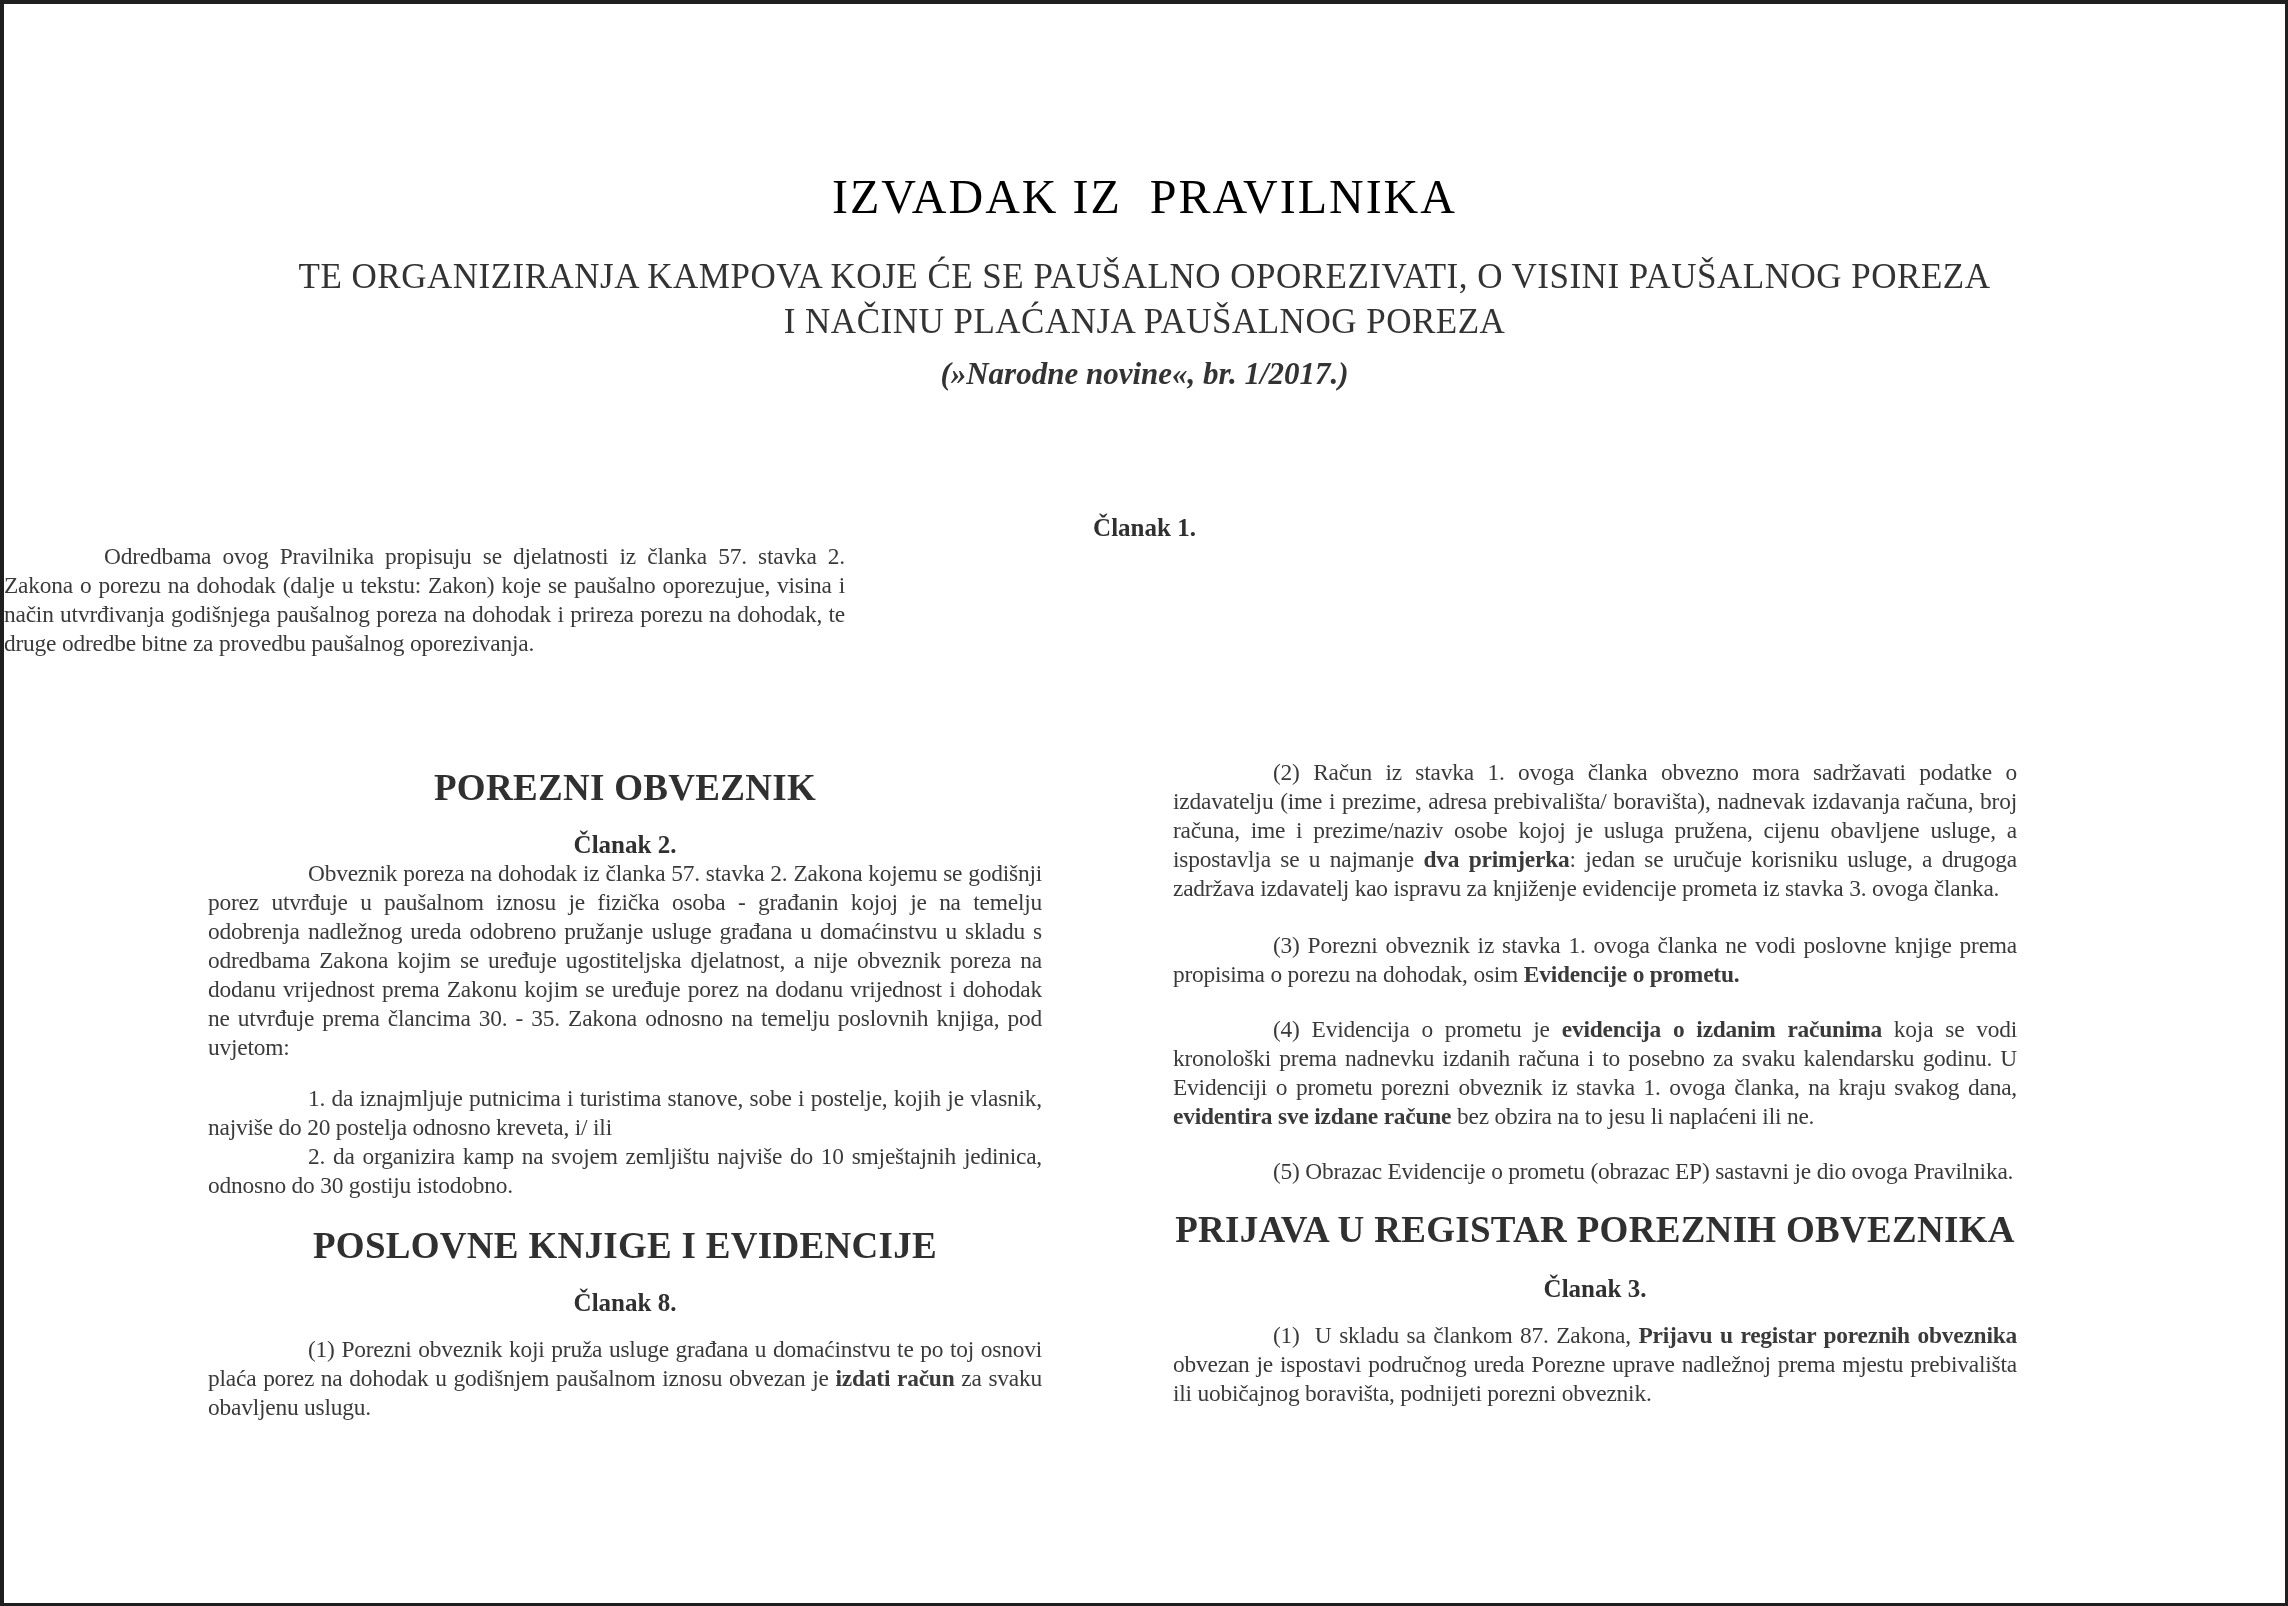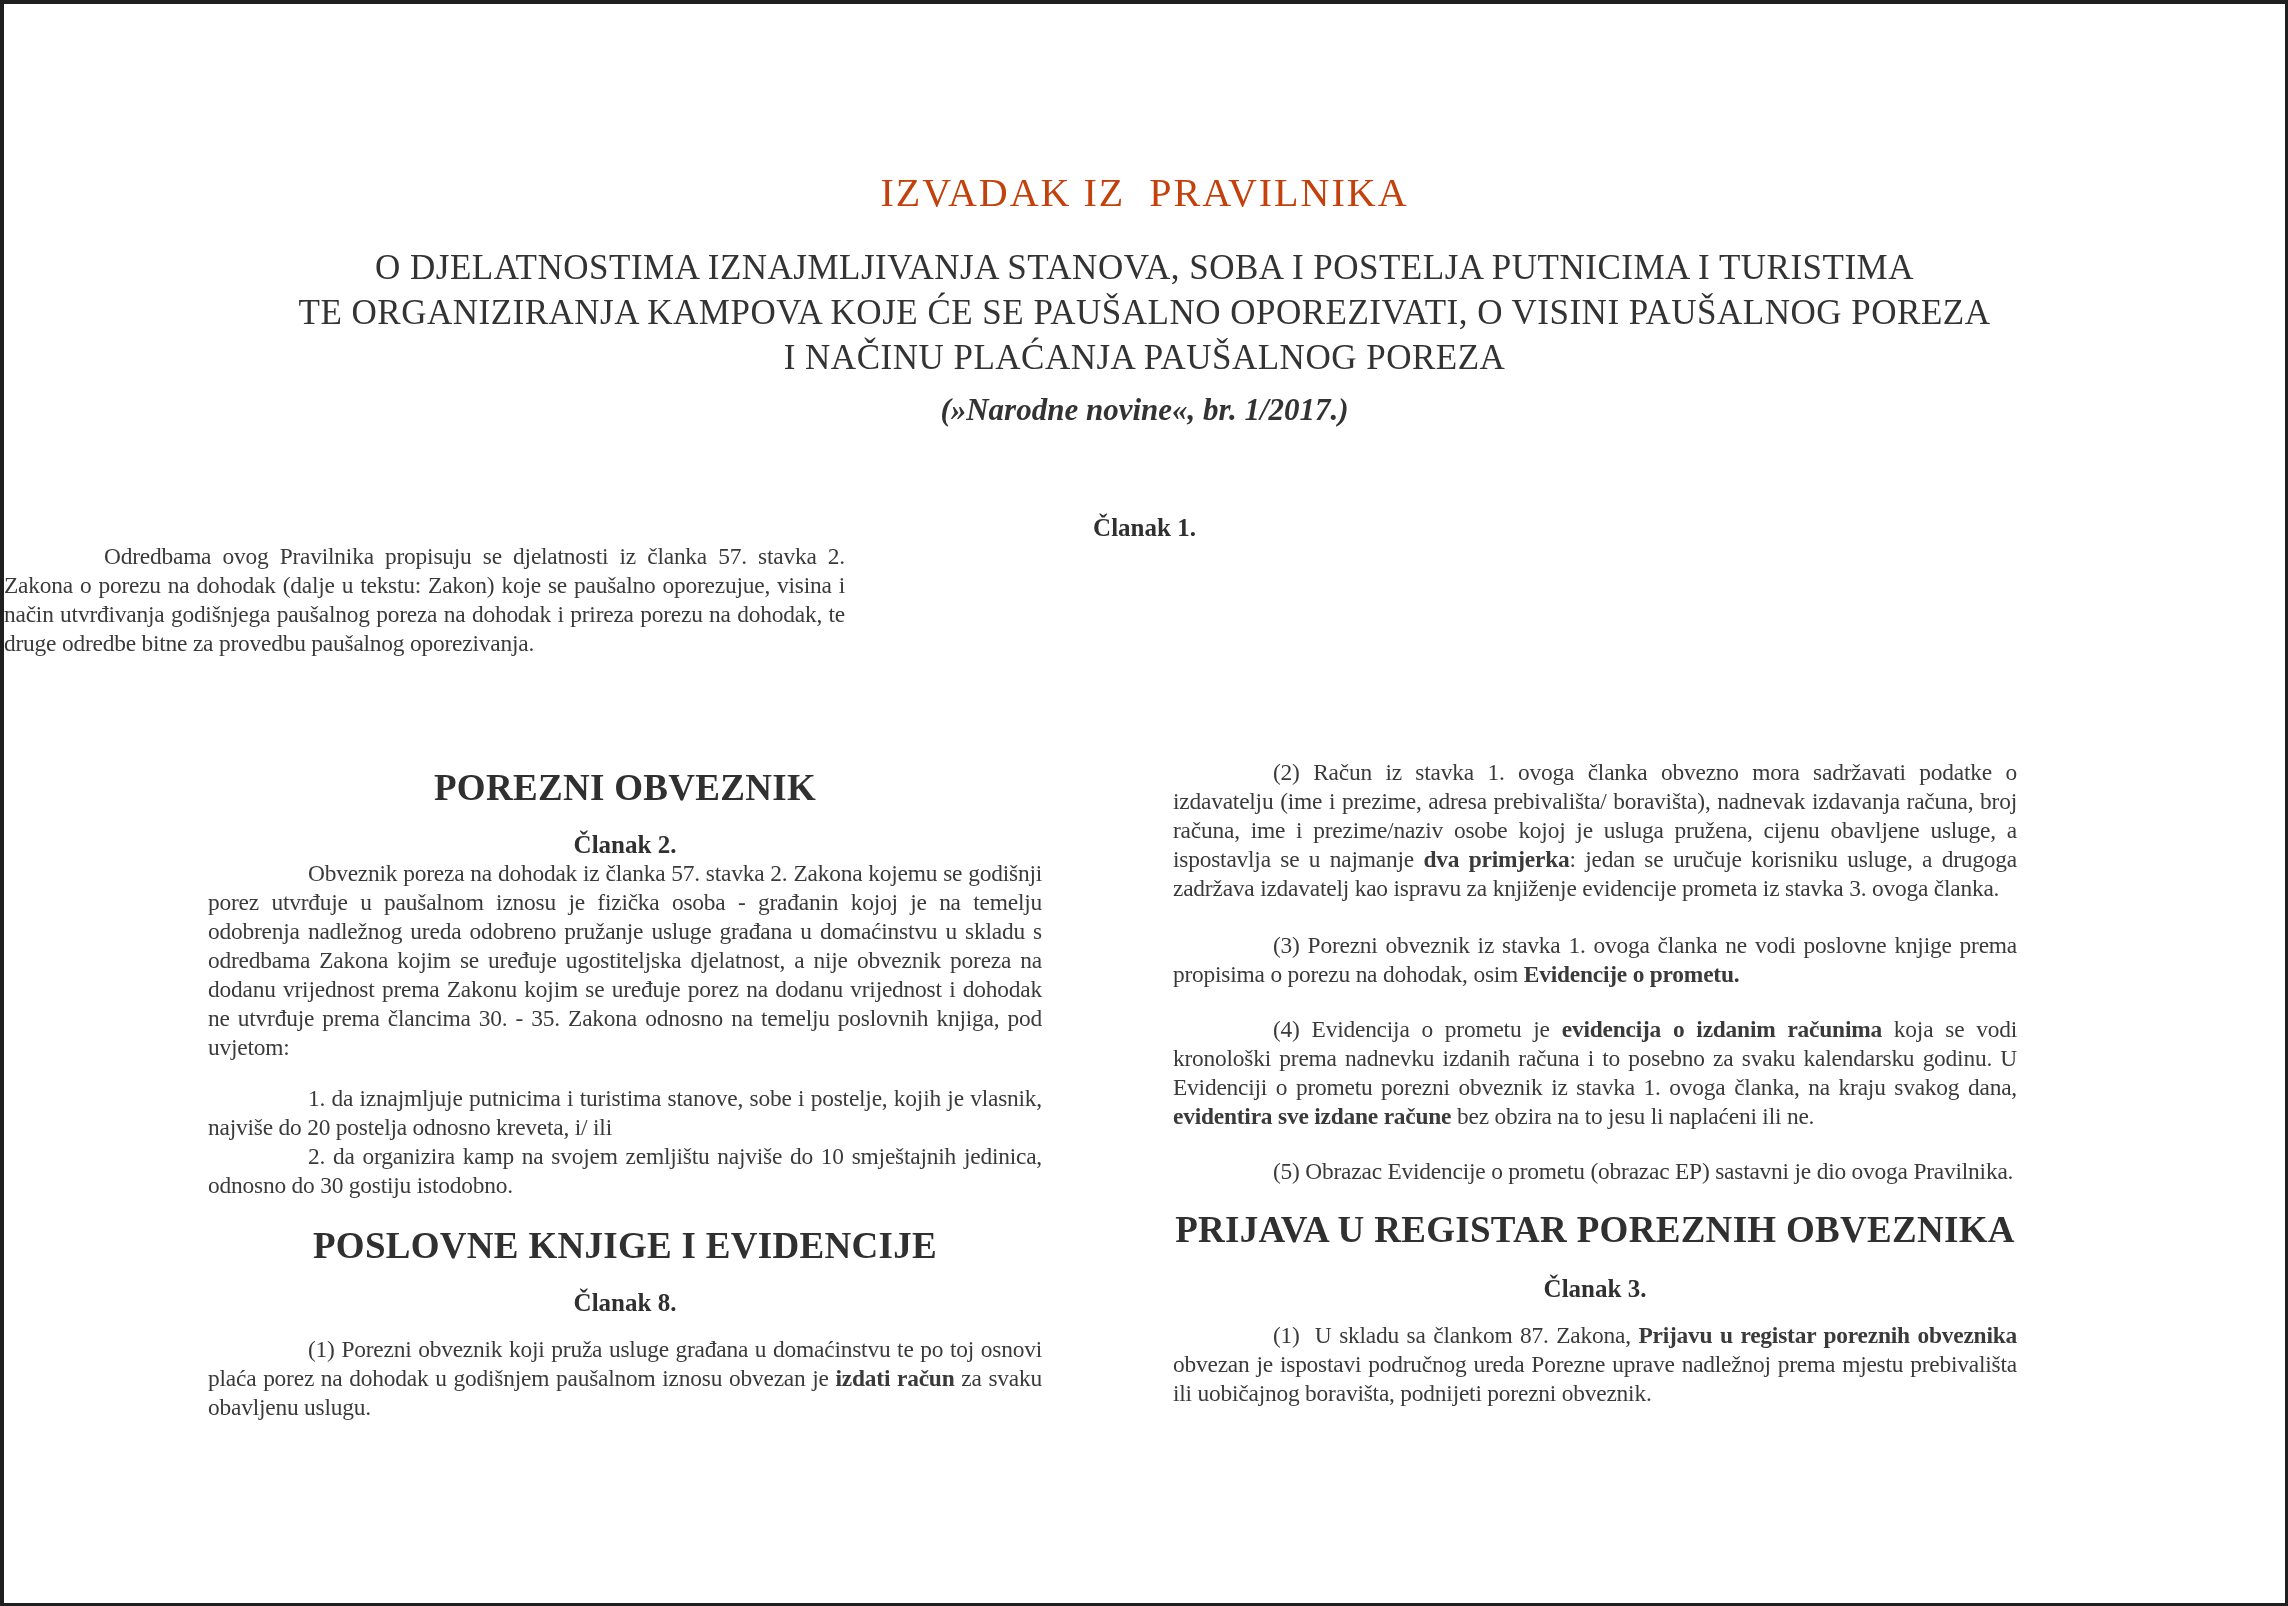--- a/index.html
+++ b/index.html
@@ -18,24 +18,24 @@
 
   
   .doc-header {
     position: absolute;
     top: 167px;
     left: 0;
     width: 100%;
     text-align: center;
   }
   .doc-title {
-    font-size: 40px;
+    font-size: 48px;
     font-weight: normal;
     letter-spacing: 2px;
-    color: #c2410c;
+    color: #000000;
     white-space: pre-wrap;
     margin: 0;
     line-height: 1.1;
   }
   .doc-subtitle {
     margin-top: 30px;
     font-size: 35px;
     line-height: 45px;
     color: #333333;
     letter-spacing: 0.5px;
@@ -119,21 +119,20 @@
   .col-right .body-par.p9 { margin-top: 18px; }
 </style>
 </head>
 <body>
 
 <div class="page">
 
   <div class="doc-header">
     <h1 class="doc-title">IZVADAK IZ  PRAVILNIKA</h1>
     <div class="doc-subtitle">
-      <div>O DJELATNOSTIMA IZNAJMLJIVANJA STANOVA, SOBA I POSTELJA PUTNICIMA I TURISTIMA</div>
       <div>TE ORGANIZIRANJA KAMPOVA KOJE ĆE SE PAUŠALNO OPOREZIVATI, O VISINI PAUŠALNOG POREZA</div>
       <div>I NAČINU PLAĆANJA PAUŠALNOG POREZA</div>
     </div>
     <div class="source-note">(»Narodne novine«, br. 1/2017.)</div>
   </div>
 
   <div class="opce-section">
     <h3 class="article-heading">Članak 1.</h3>
     <p class="body-par opce-paragraph"><span>Odredbama ovog Pravilnika propisuju se djelatnosti iz članka 57. stavka 2. Zakona o porezu na dohodak (dalje u tekstu: Zakon) koje se paušalno oporezujue, visina i način utvrđivanja godišnjega paušalnog poreza na dohodak i prireza porezu na dohodak, te druge odredbe bitne za provedbu paušalnog oporezivanja.</span></p>
   </div>

